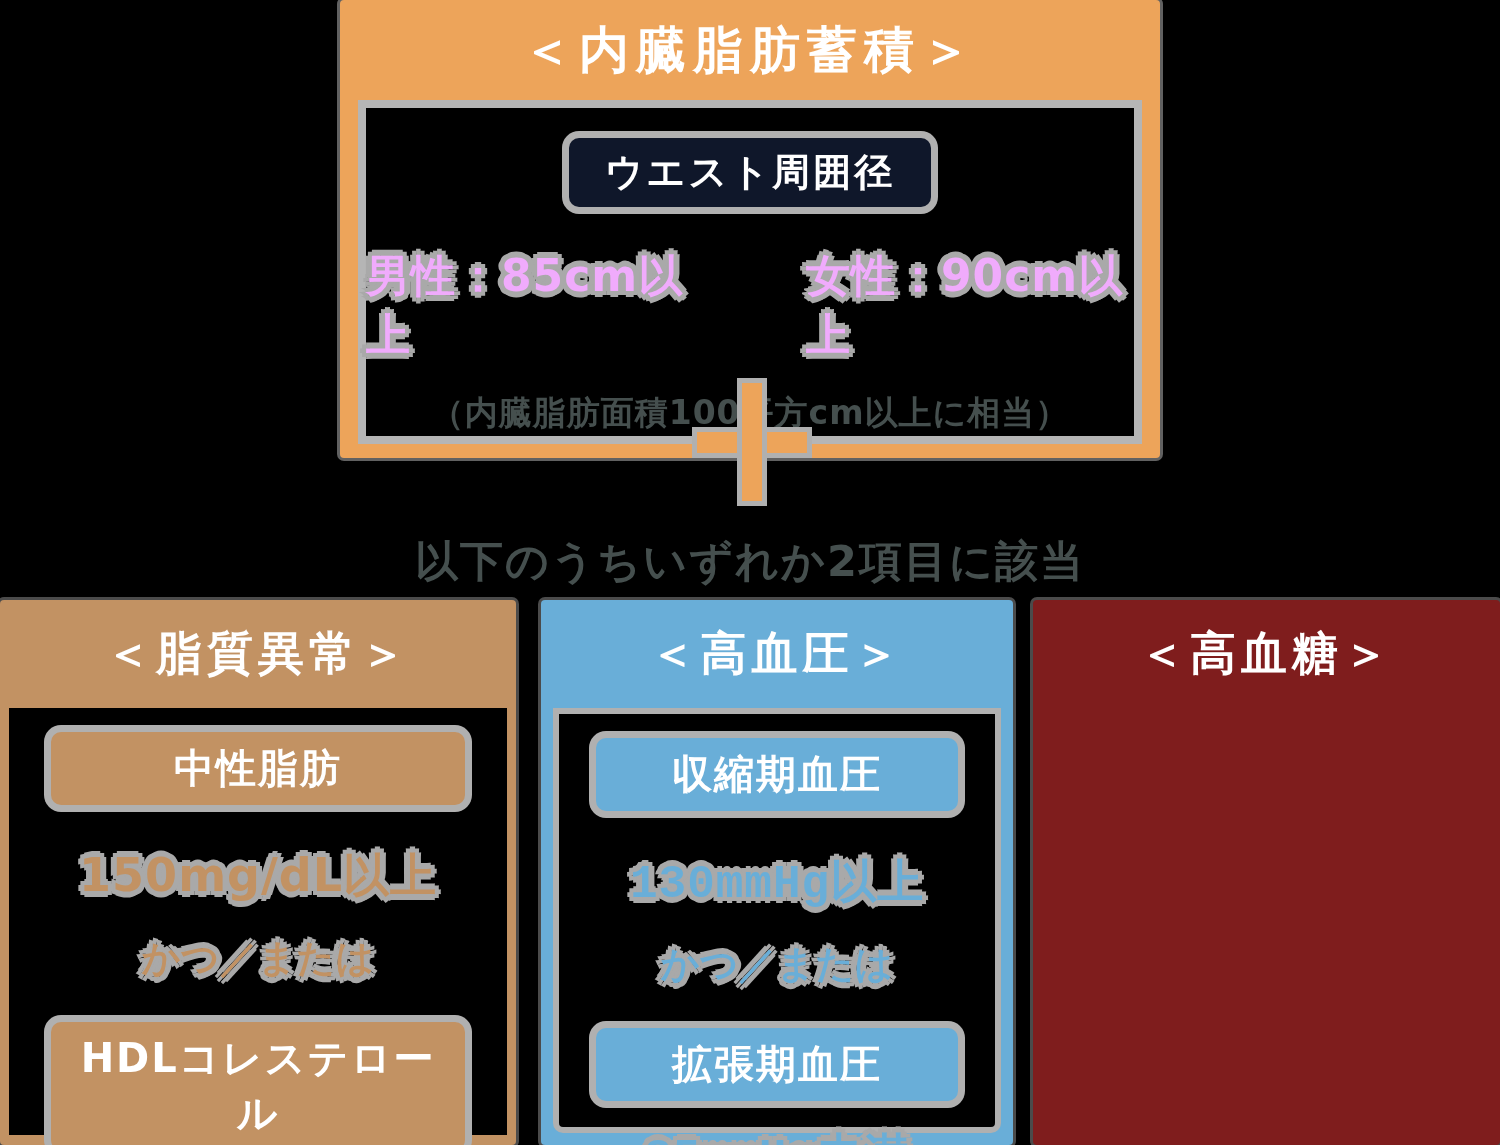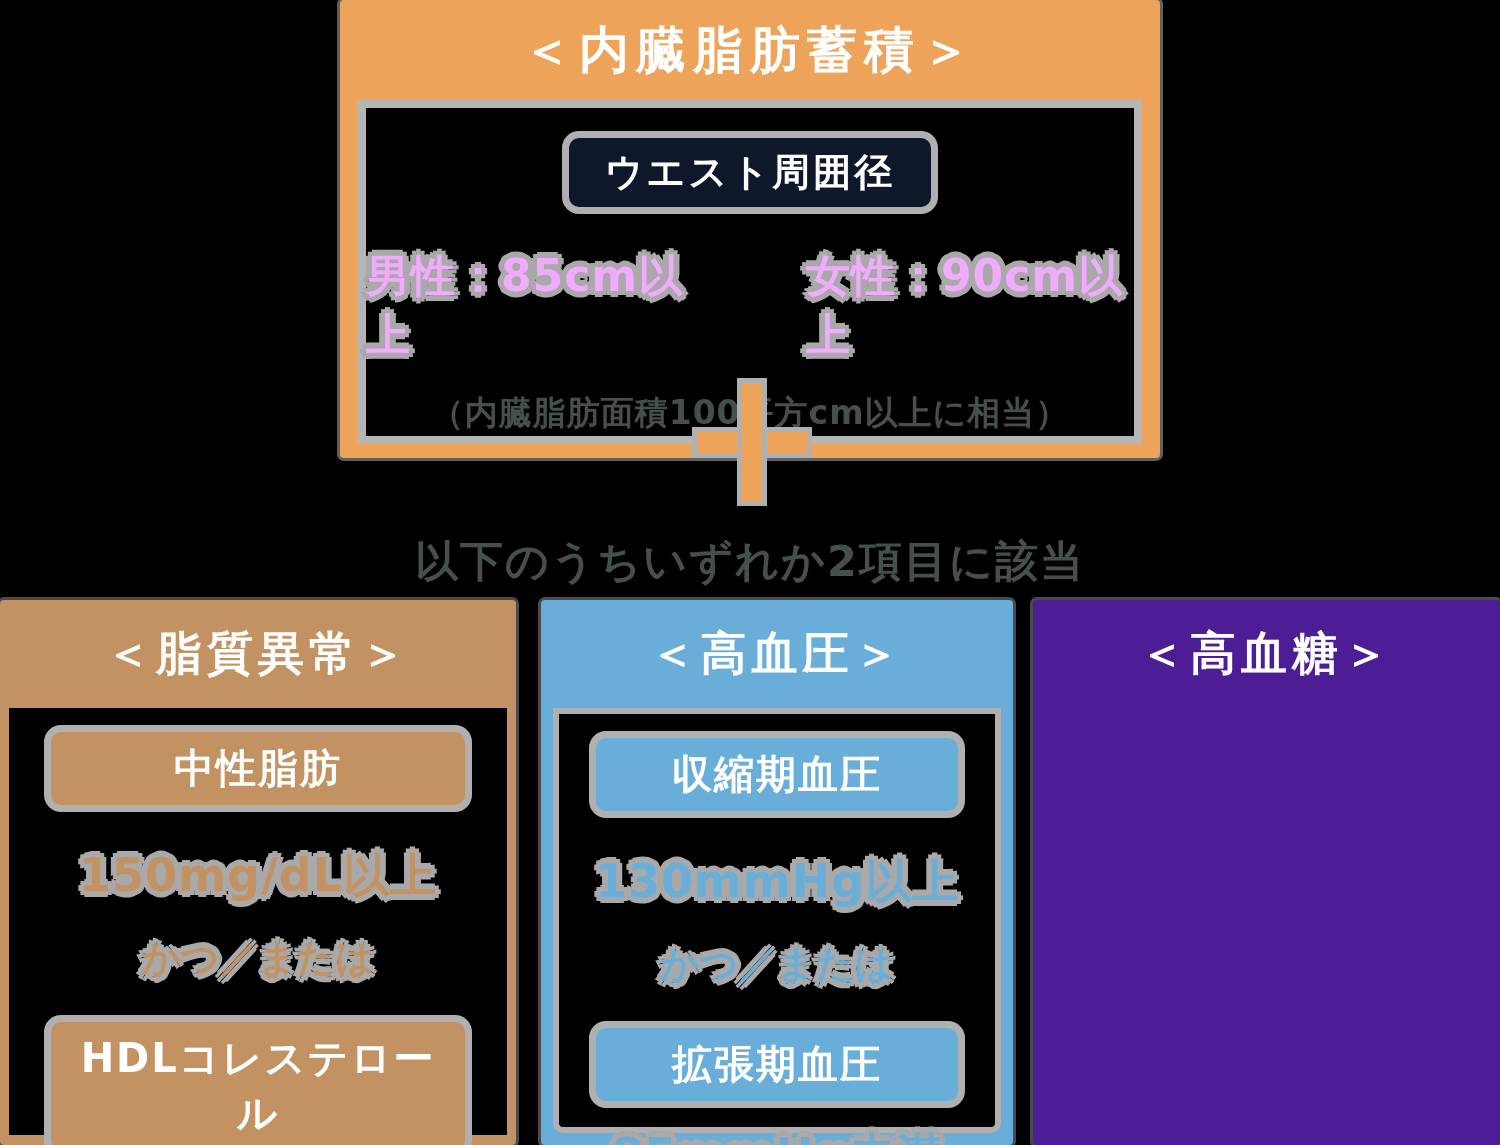--- a/index.html
+++ b/index.html
@@ -54,23 +54,23 @@
   .crit-box .box-title{
     height:108px;display:flex;align-items:center;justify-content:center;
     color:#fff;font-size:46px;letter-spacing:5px;
   }
   .crit-inner{
     position:absolute;background:#000;box-sizing:border-box;
     display:flex;flex-direction:column;align-items:center;
   }
   .lipid{width:536px;background:#c29263;margin-right:25px;}
   .lipid .crit-inner{left:9px;right:9px;top:108px;bottom:10px;}
-  .bp{width:490px;background:#69aed8;margin-right:20px;}
+  .bp{width:490px;background:#69aed8;margin-right:20px;font-family:Liberation Mono, monospace;}
   .bp .crit-inner{left:12px;right:12px;top:108px;bottom:12px;border:6px solid #b0b0b0;border-radius:0 0 10px 10px;justify-content:space-between;}
-  .glucose{width:485px;background:#4c1d95;}
+  .glucose{width:485px;background:#7f1d1d;}
   .glucose .crit-inner{left:13px;right:13px;top:108px;bottom:13px;border:5px solid #5a5f60;}
   .crit-badge{font-size:40px;letter-spacing:2px;width:83%;padding:9px 10px;}
   .lipid .crit-badge{background:#c29263;}
   .bp .crit-badge{background:#69aed8;}
   .glucose .crit-badge{background:#12808a;}
   .crit-value{font-size:46px;letter-spacing:1px;}
   .lipid .crit-value,.lipid .and-or{color:#c29263;}
   .bp .crit-value,.bp .and-or{color:#69aed8;}
   .glucose .crit-value{color:#12808a;}
   .and-or{font-size:38px;}

